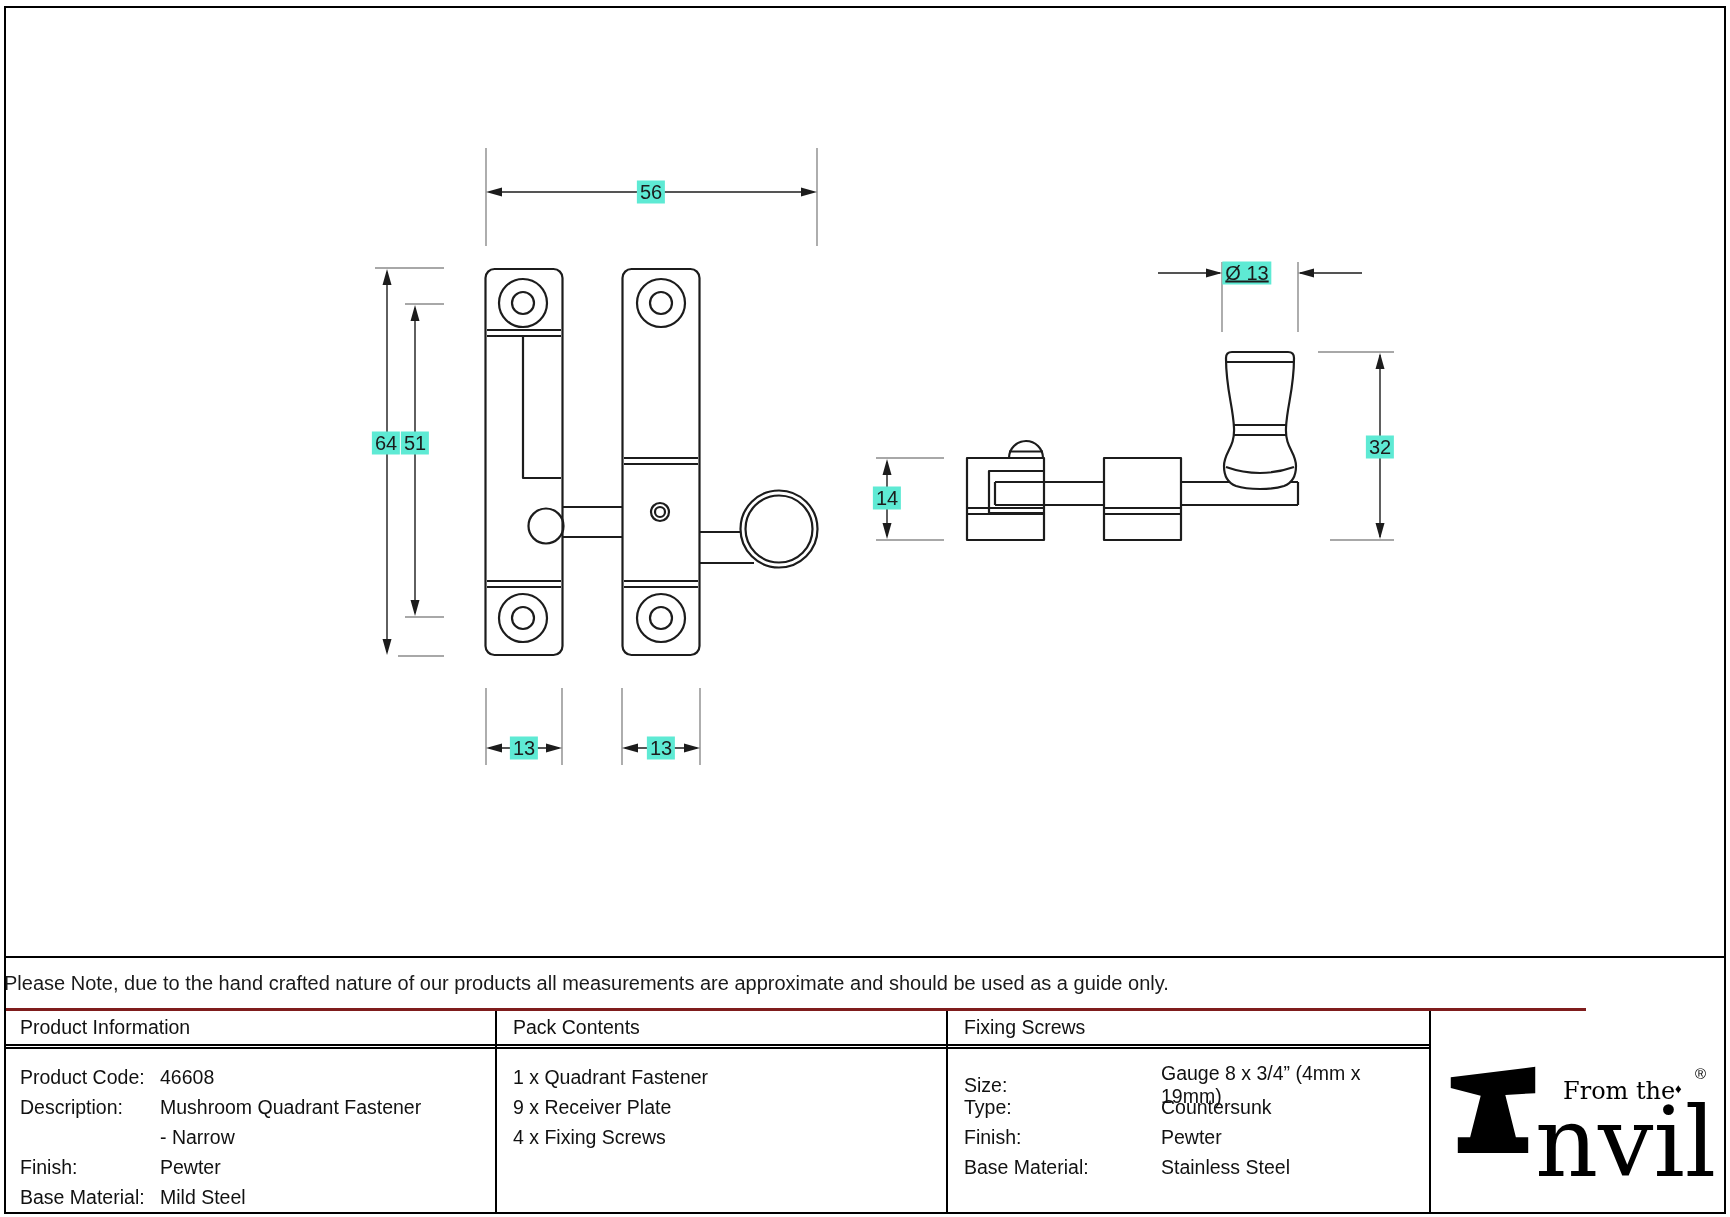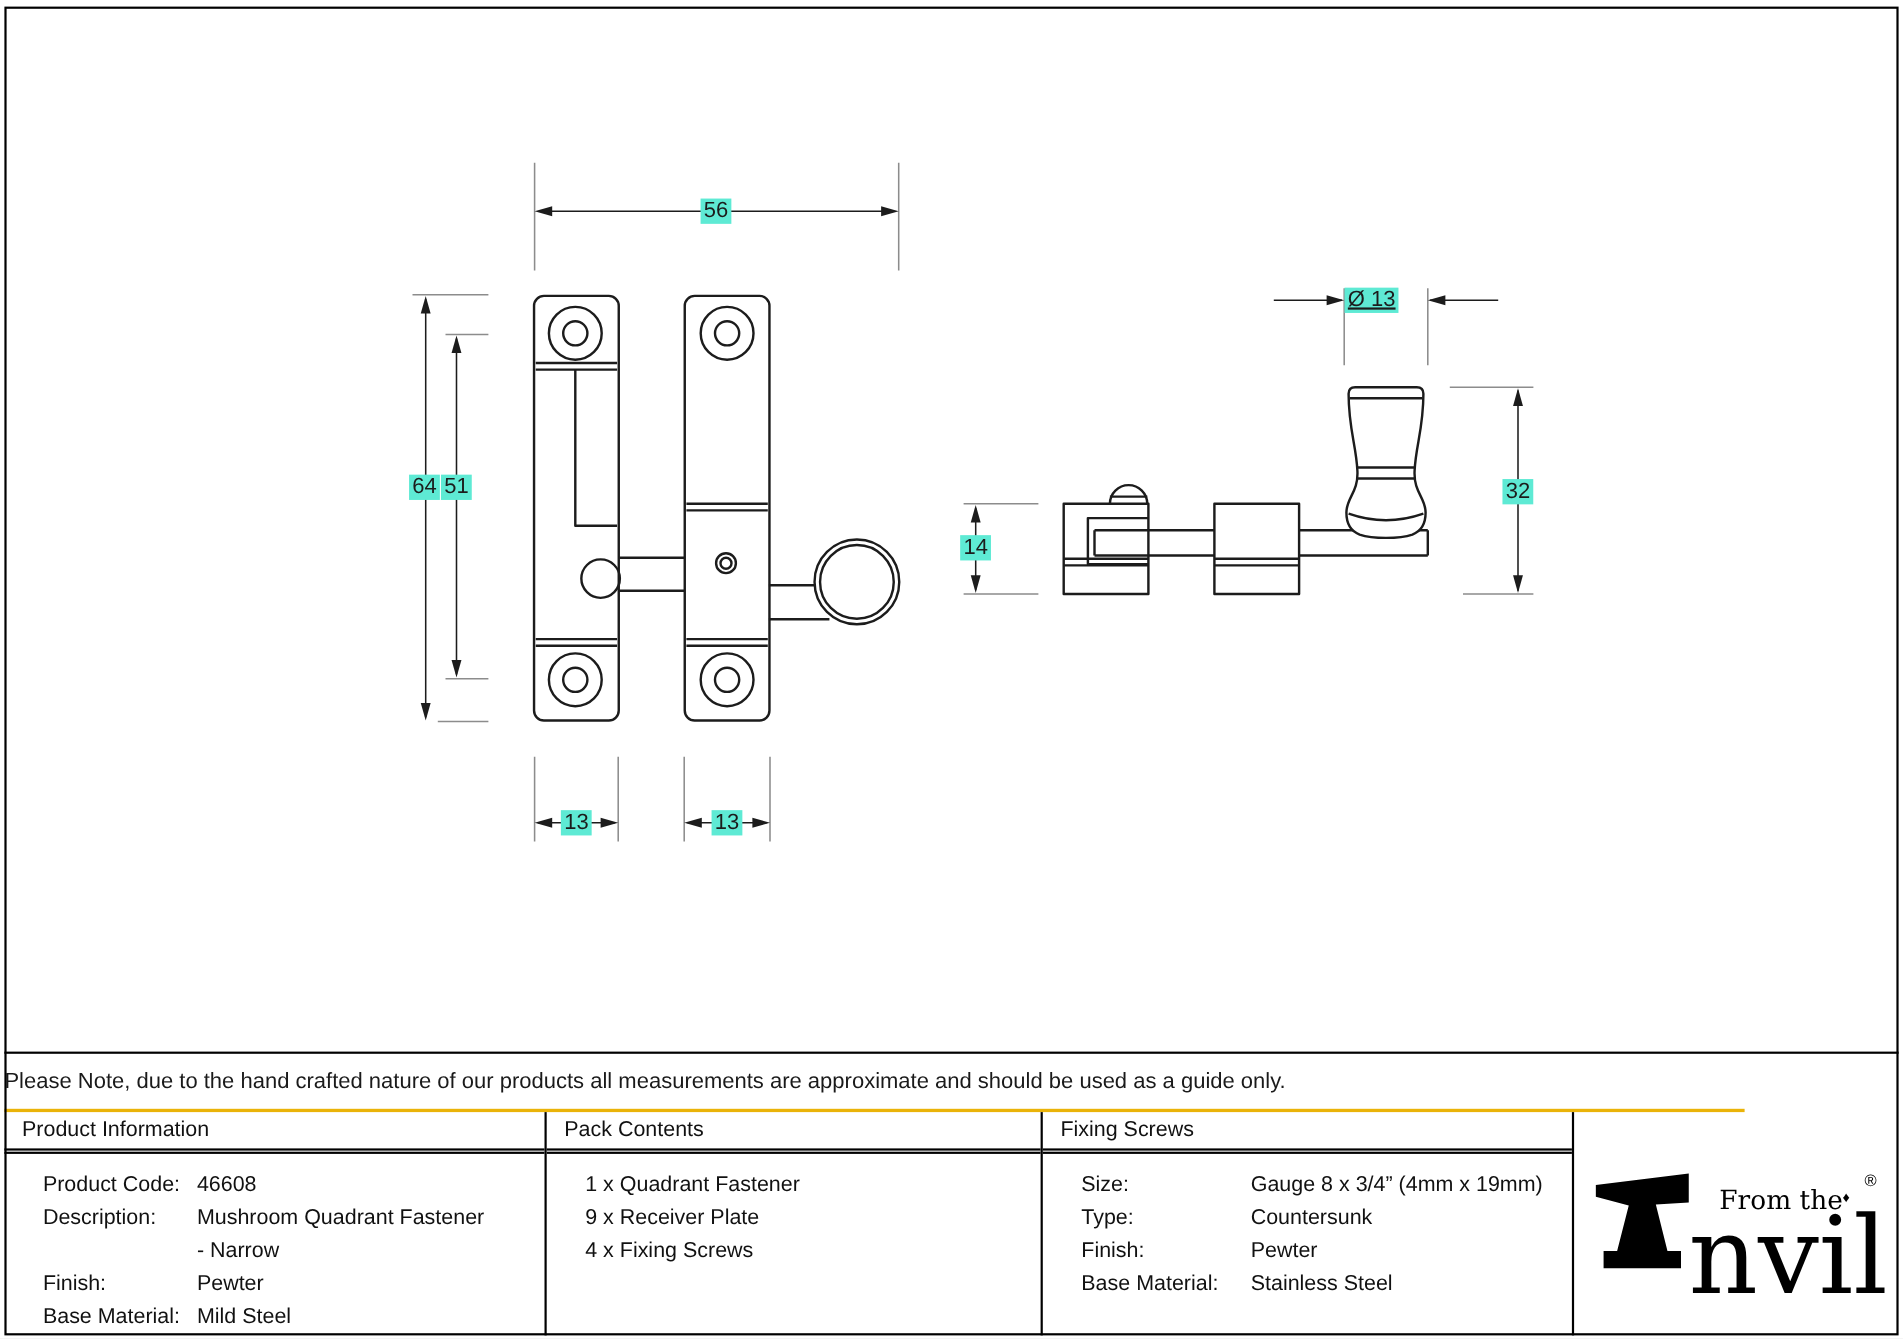--- a/index.html
+++ b/index.html
@@ -18,34 +18,34 @@
   }
   
   .note-bar {
     position:absolute; left:4px; width:1722px; top:956px; height:52px;
     border-top:2.5px solid #000; box-sizing:border-box;
     display:flex; align-items:center; padding-left:0; font-size:20px; color:#1a1a1a;
   }
   
   .spec-table {
     position:absolute; left:4px; top:1008px; width:1582px; height:206px;
-    border-top:3px solid #eab308; box-sizing:border-box; font-size:19.5px;
+    border-top:3px solid #7f1d1d; box-sizing:border-box; font-size:19.5px;
   }
   .col { position:absolute; top:0; bottom:0; box-sizing:border-box; }
   .col-1 { left:0; width:491px; }
   .col-2 { left:491px; width:451px; border-left:2.5px solid #000; }
   .col-3 { left:942px; width:483px; border-left:2.5px solid #000; }
   .col-4 { left:1425px; width:294px; border-left:2.5px solid #000; }
   .col-header {
     height:33px; line-height:33px; padding-left:16px;
     border-bottom:5px double #000; box-sizing:content-box;
   }
-  .col-body { padding:13px 8px 0 16px;margin-left:19px; }
+  .col-body { padding:13px 8px 0 16px; }
   .kv { display:grid; grid-template-columns:140px 1fr; height:30px; align-items:center; }
-  .col-3 .kv { grid-template-columns:154px 1fr; }
+  .col-3 .kv { grid-template-columns:154px 1fr;gap:43px; }
   .line-item { height:30px; display:flex; align-items:center; }
   
   .logo { position:absolute; left:18px; top:40px; width:266px; height:136px; }
   .logo .anvil-a { position:absolute; left:0; top:6px; }
   .logo .brand {
     position:absolute; left:86px; bottom:0px;
     font-family:"DejaVu Serif", serif; font-size:98px; line-height:0.92; color:#000;
   }
   .logo .tagline {
     position:absolute; left:114px; top:26px;

